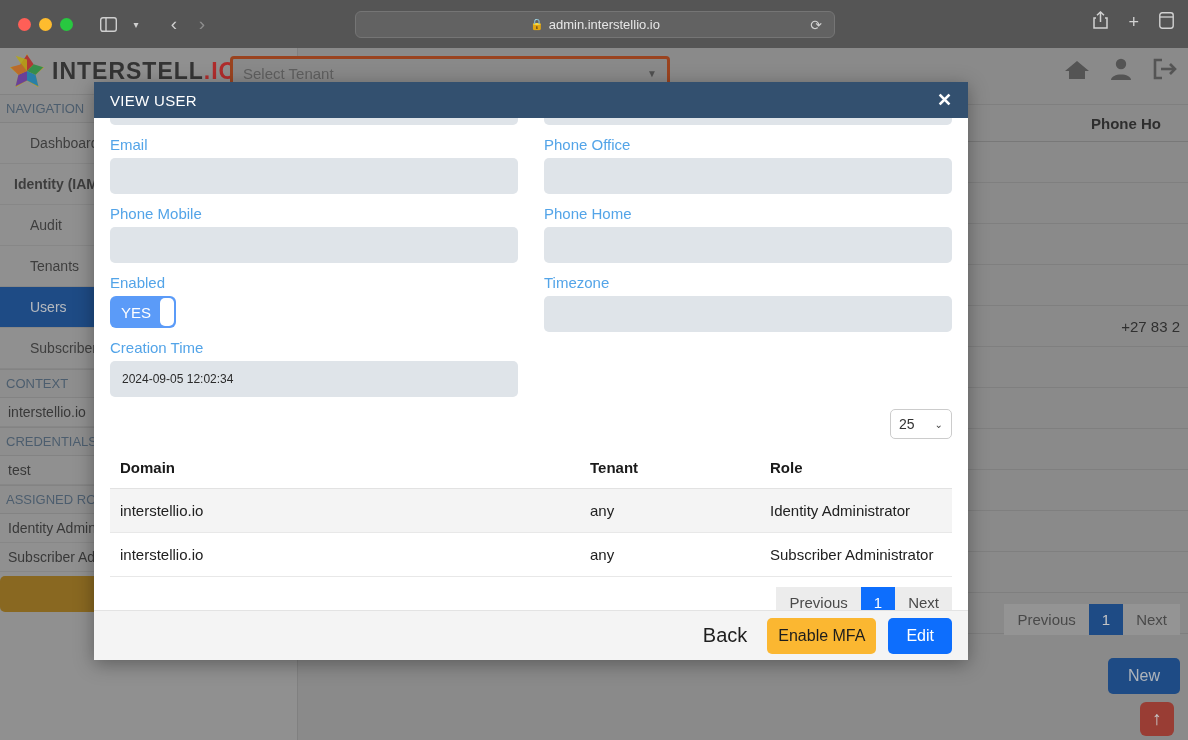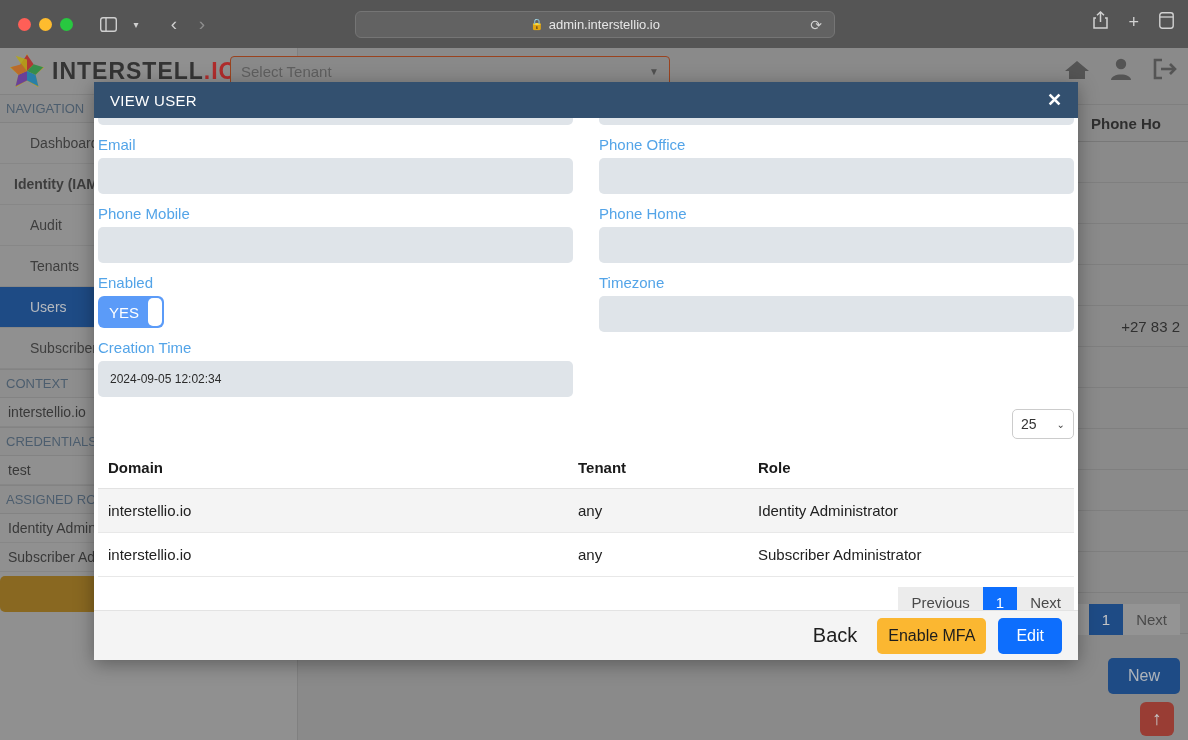--- a/index.html
+++ b/index.html
@@ -77,21 +77,21 @@
   .ctx-item { font-size: 14px; color: #323232; padding: 6px 0 6px 8px; border-bottom: 1px solid #a6a6a6; }
   #sidebar-action-button {
     margin: 4px 6px 0 0; height: 36px; background: #a9780f; border-radius: 5px;
     width: 290px;
   }
 
   
   #main-area { position: absolute; left: 299px; top: 0; right: 0; height: 692px; }
   #tenant-select {
     position: absolute; left: -69px; top: 8px; width: 440px; height: 32px;
-    background: #a8a8a8; border: 1px solid #c2410c; border-radius: 4px;
+    background: #a8a8a8; border: 3px solid #c2410c; border-radius: 4px;
     font-size: 15px; color: #6b6b6b; padding: 6px 10px;
   }
   #tenant-caret { position: absolute; right: 10px; top: 9px; font-size: 10px; color: #555; }
 
   .page-icons { position: absolute; right: 10px; top: 8px; display: flex; gap: 16px; align-items: center; }
   .page-icons svg { fill: #5a5a5a; }
 
   #bg-table { position: absolute; left: 0; top: 56px; right: 0; }
   #bg-table-head {
     height: 38px; border-top: 1px solid #9a9a9a; border-bottom: 1px solid #8f8f8f;
@@ -109,35 +109,35 @@
     padding: 9px 20px; border-radius: 5px; font-size: 16px;
   }
   #scroll-top-button {
     position: absolute; right: 14px; top: 654px; width: 34px; height: 34px;
     background: #c0392b; border-radius: 6px; color: #fff;
     display: flex; align-items: center; justify-content: center; font-size: 19px;
   }
 
   
   #modal {
-    position: absolute; left: 94px; top: 82px; width: 984px; height: 578px;
+    position: absolute; left: 94px; top: 82px; width: 874px; height: 578px;
     background: #fff; z-index: 60;
     box-shadow: 0 4px 18px rgba(0,0,0,0.35);
     display: flex; flex-direction: column;
   }
   #modal-header {
     height: 36px; background: #33506f; color: #fff;
     display: flex; align-items: center; padding: 0 16px;
     flex: none;
   }
   #modal-title { font-size: 15px; letter-spacing: 0.3px; }
   #modal-close { margin-left: auto; font-size: 18px; line-height: 1; font-weight: bold; }
 
   #modal-body {
-    flex: 1; overflow: hidden; position: relative; padding: 0 4px;
+    flex: 1; overflow: hidden; position: relative; padding: 0 16px;
     background: #fff;
   }
   .form-grid { display: flex; gap: 26px; }
   .form-col { flex: 1; }
   .clipped-field {
     height: 7px; background: #dfe4e9; border-radius: 0 0 5px 5px; margin-top: 0;
   }
   .field { margin-top: 11px; }
   .field-label { font-size: 15px; color: #53a4e8; margin-bottom: 5px; }
   .field-input {

